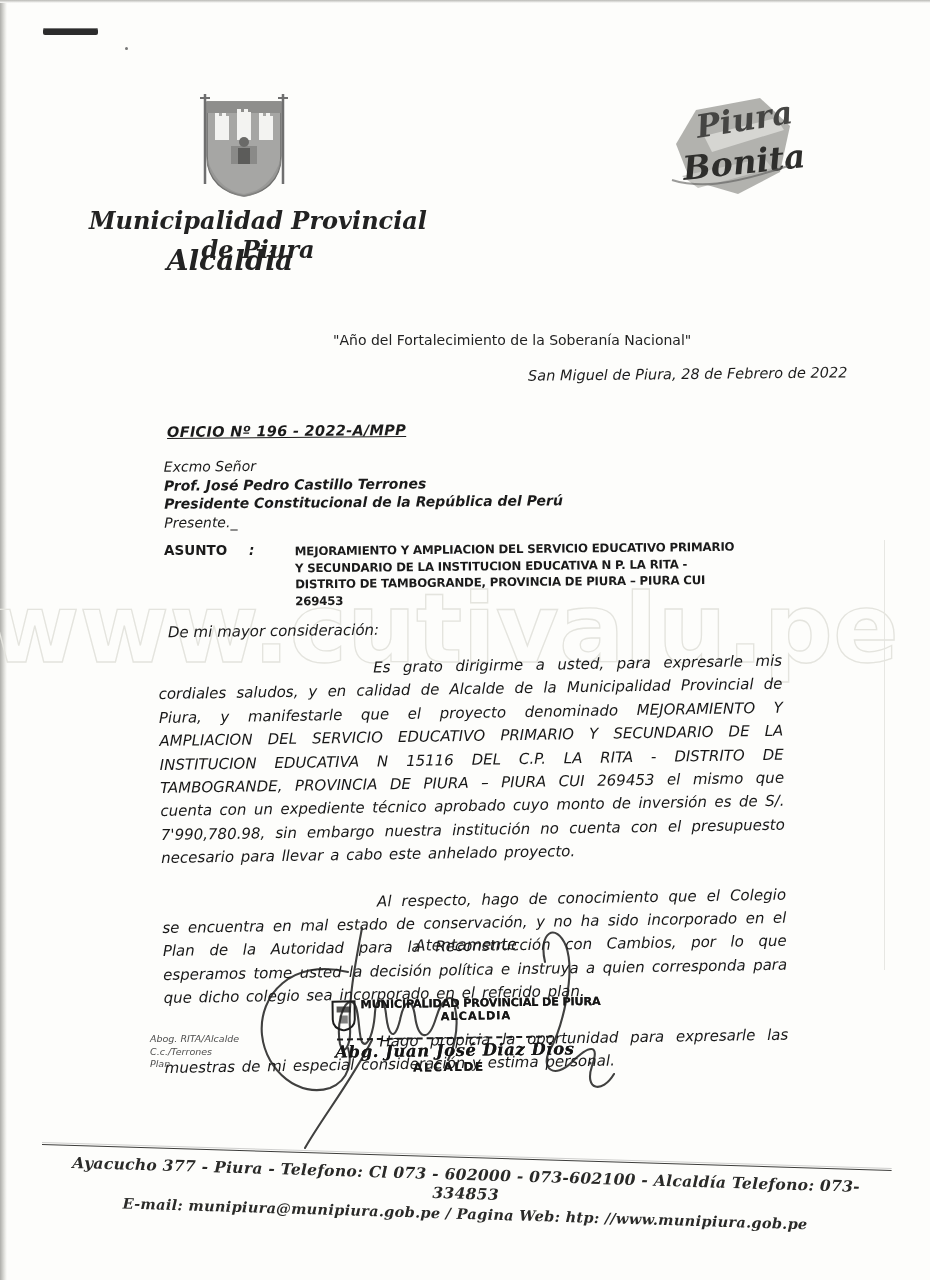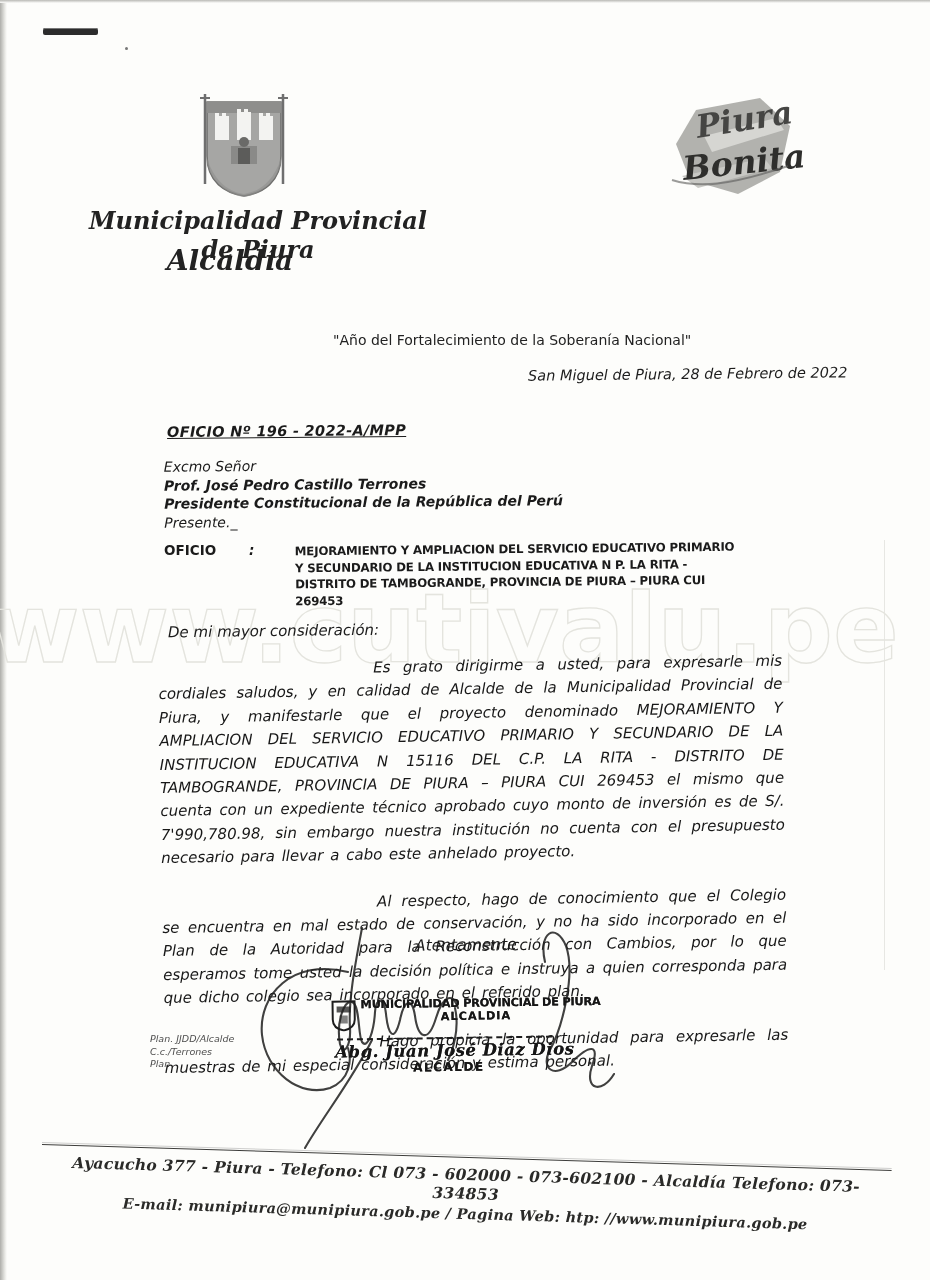--- a/index.html
+++ b/index.html
@@ -128,21 +128,21 @@
   <div class="place-date">San Miguel de Piura,  28 de Febrero  de 2022</div>
   <div class="oficio">OFICIO  Nº  196  - 2022-A/MPP</div>
 
   <div class="addr">
     <div>Excmo Señor</div>
     <div class="b">Prof. José Pedro  Castillo Terrones</div>
     <div class="b">Presidente Constitucional de la República del Perú</div>
     <div>Presente._</div>
   </div>
 
-  <div class="asunto-label">OFICIO</div>
+  <div class="asunto-label">ASUNTO</div>
   <div class="asunto-colon">:</div>
   <div class="asunto-text">MEJORAMIENTO Y AMPLIACION DEL SERVICIO EDUCATIVO PRIMARIO Y SECUNDARIO DE LA INSTITUCION EDUCATIVA N P. LA RITA - DISTRITO DE TAMBOGRANDE, PROVINCIA DE PIURA – PIURA CUI 269453</div>
 
   <div class="watermark">www.cutivalu.pe</div>
 
   <div class="salutation">De mi mayor consideración:</div>
 
   <div class="body-block">
     <p>Es grato dirigirme a usted, para expresarle mis cordiales saludos, y en calidad de Alcalde de la Municipalidad Provincial de Piura, y manifestarle que el proyecto denominado MEJORAMIENTO Y AMPLIACION DEL SERVICIO EDUCATIVO PRIMARIO Y SECUNDARIO DE LA INSTITUCION EDUCATIVA N 15116 DEL C.P. LA RITA - DISTRITO DE TAMBOGRANDE, PROVINCIA DE PIURA – PIURA CUI 269453 el mismo que cuenta con un expediente técnico aprobado cuyo monto de inversión es de S/. 7'990,780.98, sin embargo nuestra institución no cuenta con el presupuesto necesario para llevar a cabo este anhelado proyecto.</p>
     <p>Al respecto, hago de conocimiento que el Colegio se encuentra en mal estado de conservación, y no ha sido incorporado en el Plan de la Autoridad para la Reconstrucción con Cambios, por lo que esperamos tome usted la decisión política e instruya a quien corresponda para que dicho colegio sea incorporado en el referido plan.</p>
@@ -175,21 +175,21 @@
         <div class="stamp-org">MUNICIPALIDAD PROVINCIAL DE PIURA</div>
         <div class="stamp-unit">ALCALDIA</div>
       </span>
     </div>
     <div class="stamp-dots"></div>
     <div class="stamp-name">Abg. Juan José Diaz Dios</div>
     <div class="stamp-title">ALCALDE</div>
   </div>
 
   <div class="ref-notes">
-    <div>Plan. JJDD/Alcalde</div>
+    <div>Abog. RITA/Alcalde</div>
     <div>C.c./Terrones</div>
     <div>Plan</div>
   </div>
 
   <div class="footer">
     <div class="footer-rule"></div>
     <div class="footer-l1">Ayacucho 377 - Piura - Telefono: Cl 073 - 602000 - 073-602100 - Alcaldía Telefono: 073-334853</div>
     <div class="footer-l2">E-mail: munipiura@munipiura.gob.pe  / Pagina Web: htp: //www.munipiura.gob.pe</div>
   </div>
 

